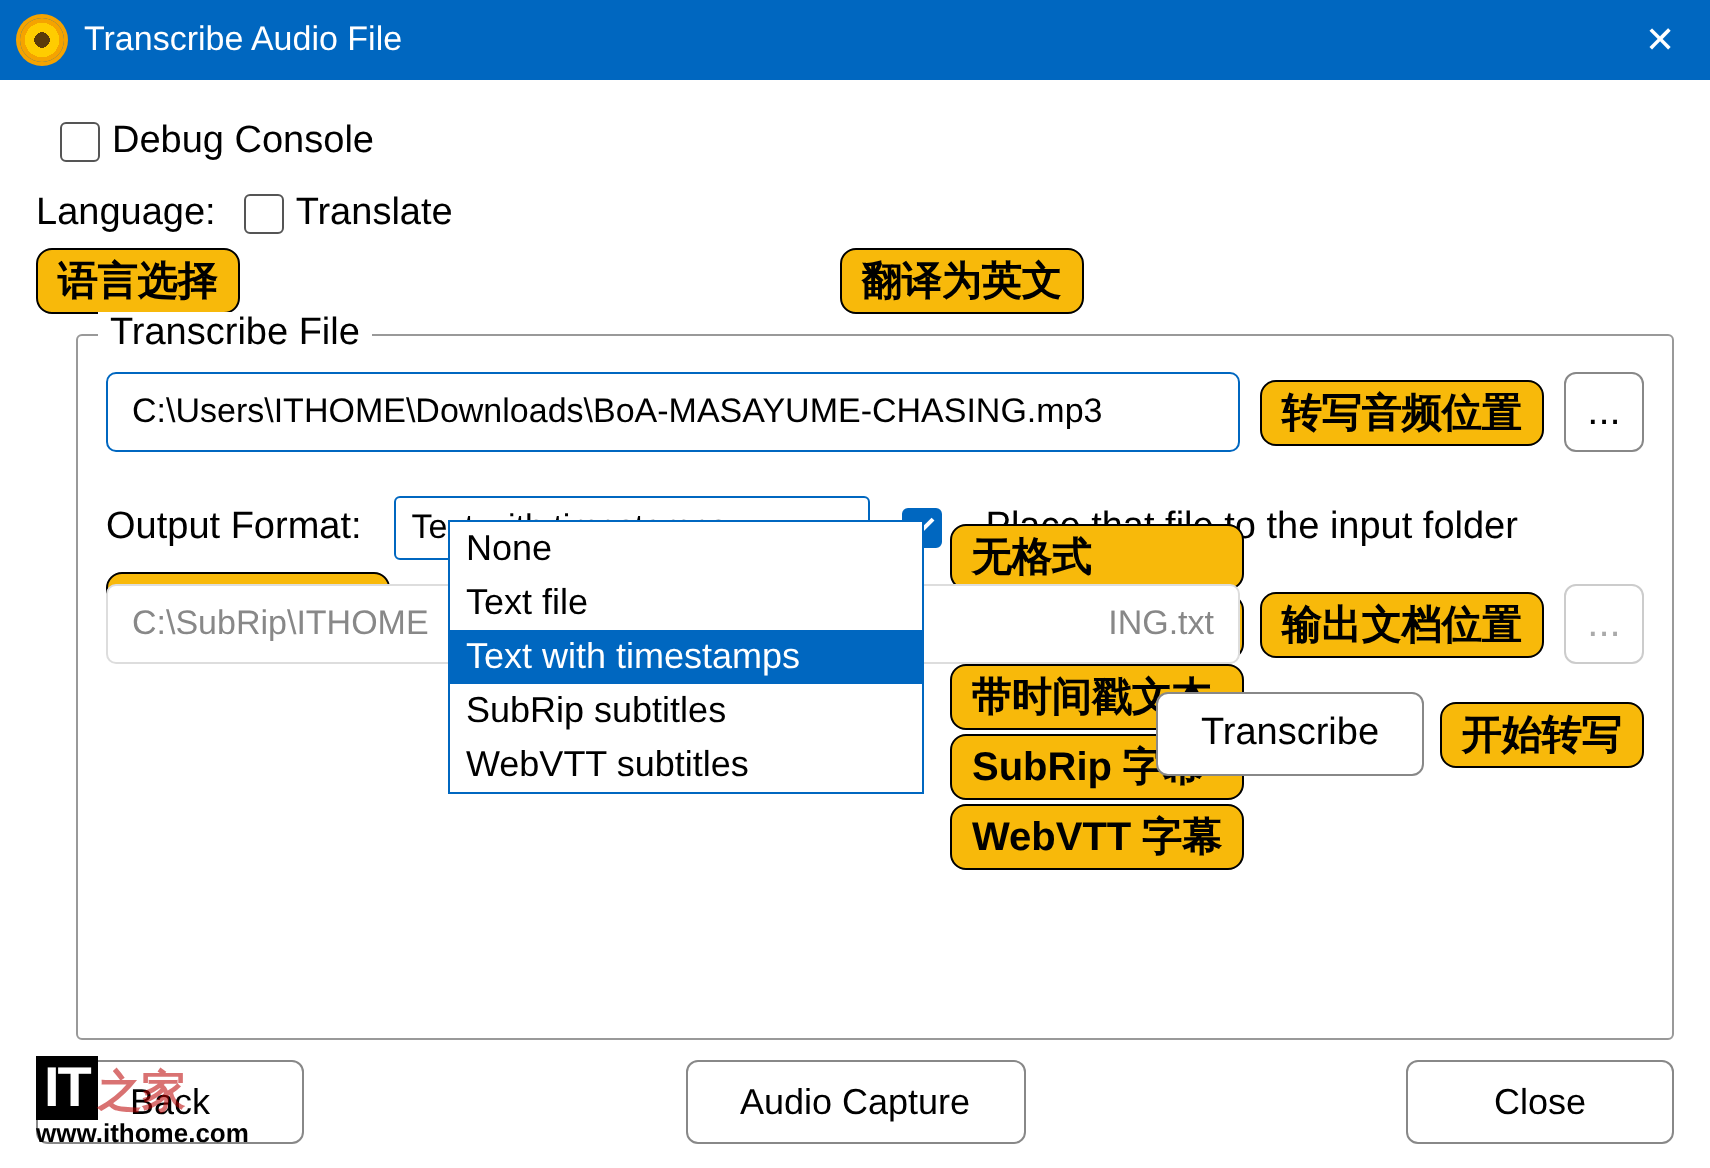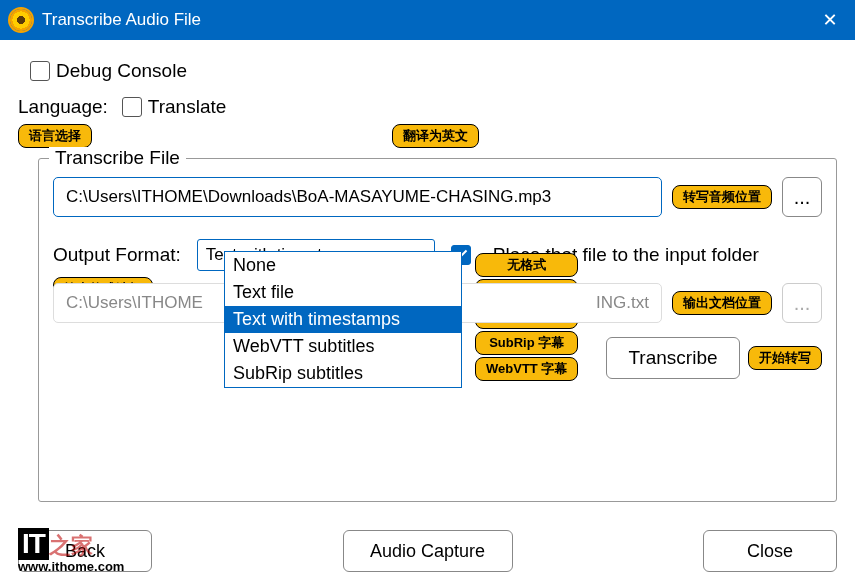--- a/index.html
+++ b/index.html
@@ -46,21 +46,21 @@
   border: 1px solid #888; background: #fff; height: 32px; display: inline-flex; align-items: center;
   padding: 0 8px; border-radius: 3px; position: relative;
 }
 .sel .chev {
   position: absolute; right: 8px; top: 50%; transform: translateY(-50%);
   width: 0; height: 0; border-left: 5px solid transparent; border-right: 5px solid transparent;
   border-top: 6px solid #555;
 }
 .tag {
   background: #f8b90a; border: 1.5px solid #000; border-radius: 8px;
-  padding: 2px 10px; font-size: 13px; font-weight: bold; display: inline-block; text-align: center;
+  padding: 2px 10px; font-size: 20px; font-weight: bold; display: inline-block;
 }
 .fieldset {
   border: 1px solid #999; border-radius: 3px; padding: 18px 14px 14px 14px;
   margin-top: 4px; position: relative; margin-left: 20px;
 }
 .fieldset > .legend {
   position: absolute; top: -12px; left: 10px; background: #fff; padding: 0 6px;
 }
 .txtinput {
   border: 1.5px solid #0067c0; border-radius: 5px; background: #fff;
@@ -144,35 +144,35 @@
       </div>
 
       <div class="row" style="margin-top:4px;">
         <span class="tag">输出格式选择</span>
       </div>
 
       <div class="dropdown-list" style="left:185px; top:92px;">
         <div class="item">None</div>
         <div class="item">Text file</div>
         <div class="item sel-item">Text with timestamps</div>
+        <div class="item">SubRip subtitles</div>
         <div class="item">WebVTT subtitles</div>
-        <div class="item">SubRip subtitles</div>
       </div>
 
       <div style="position:absolute; left:436px; top:94px; display:flex; flex-direction:column; gap:2px;">
         <span class="tag">无格式</span>
         <span class="tag">文本文件</span>
         <span class="tag">带时间戳文本</span>
         <span class="tag">SubRip 字幕</span>
         <span class="tag">WebVTT 字幕</span>
       </div>
 
       <div style="position:absolute; left:14px; top:124px; right:14px; display:flex; align-items:center; gap:10px; z-index:1;">
         <div class="txtinput readonly" style="flex:1; border:1px solid #ddd; justify-content:space-between;">
-          <span>C:\Users\ITHOME</span>
+          <span>C:\SubRip\ITHOME</span>
           <span>ING.txt</span>
         </div>
         <span class="tag">输出文档位置</span>
         <span class="btn sm" style="color:#aaa; border-color:#ccc;">...</span>
       </div>
 
       <div style="position:absolute; right:14px; top:178px; display:flex; flex-direction:row; align-items:center; gap:8px;">
         <span class="btn" style="width:134px; font-size:19px;">Transcribe</span>
         <span class="tag">开始转写</span>
       </div>

